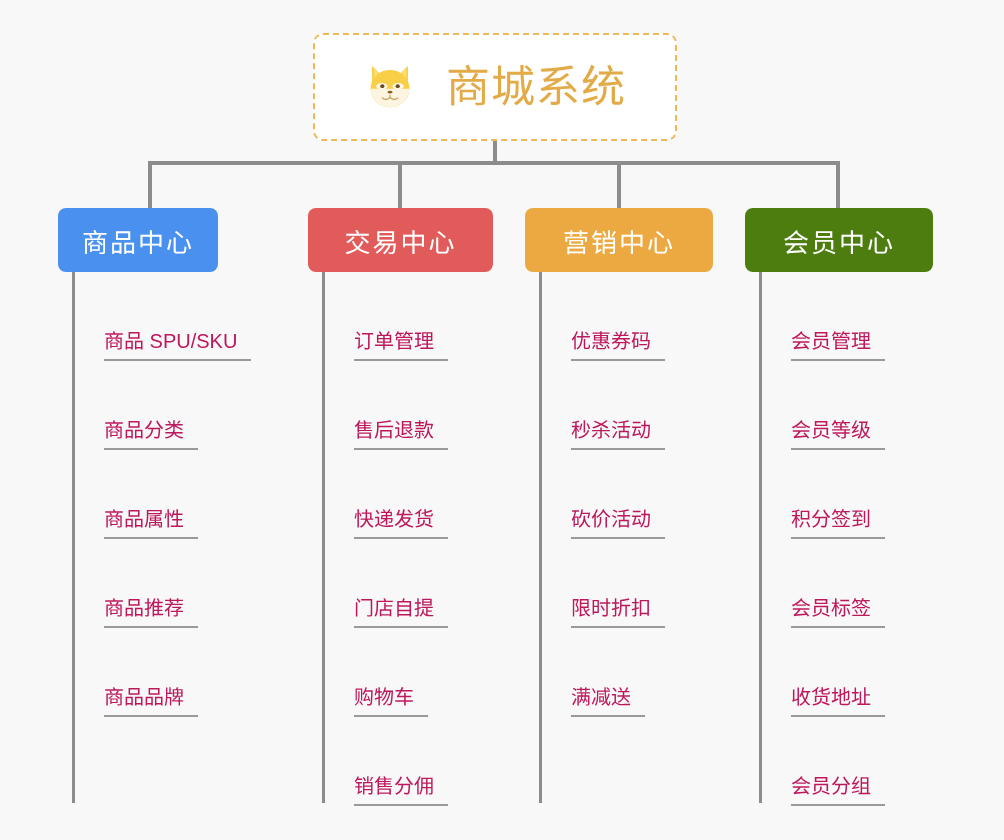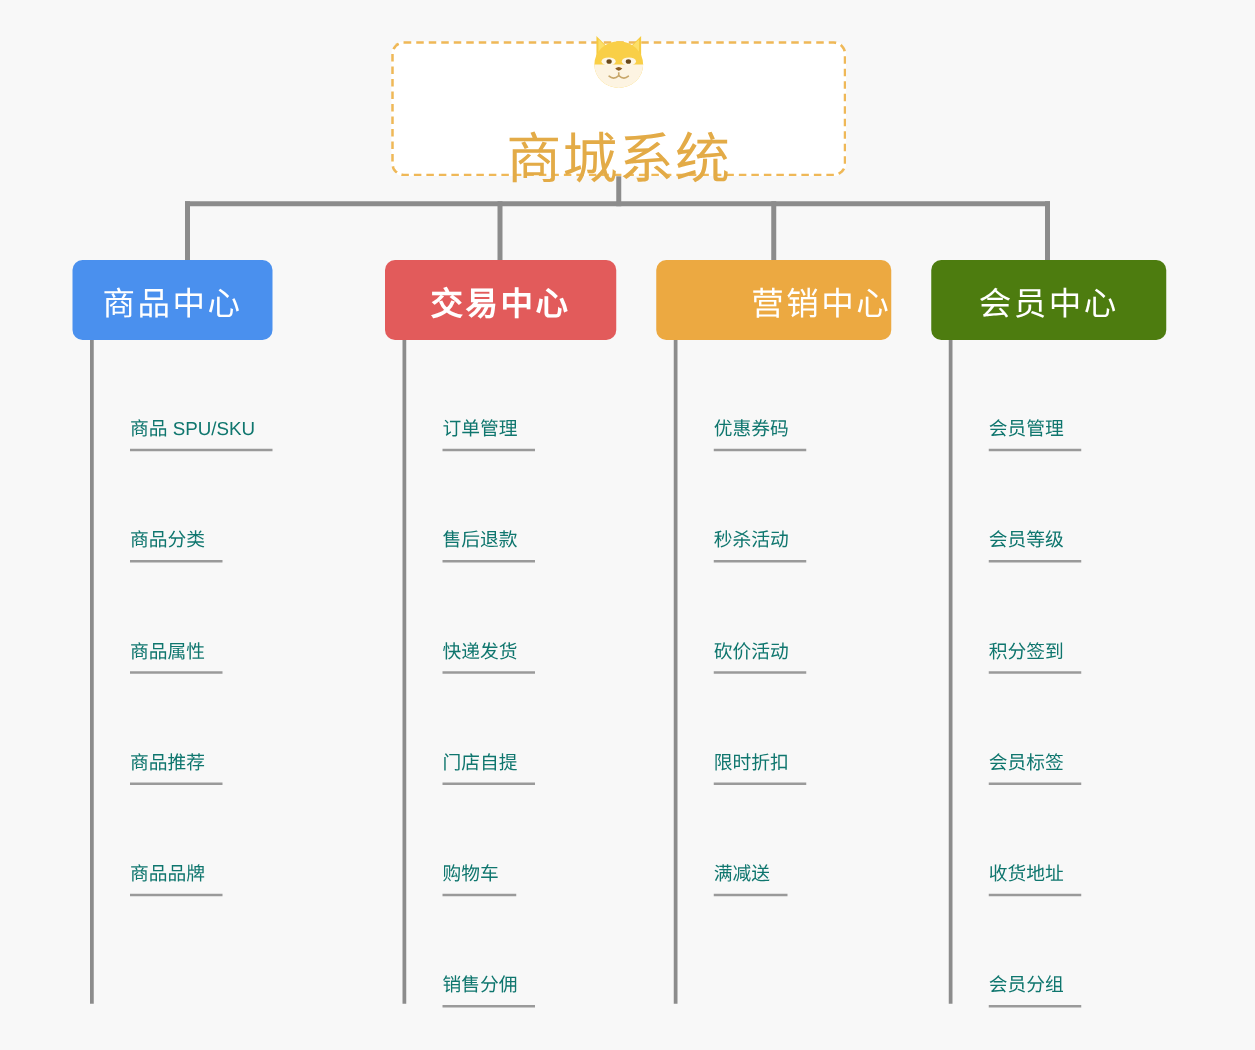--- a/index.html
+++ b/index.html
@@ -29,21 +29,20 @@
     width: 364px;
     height: 108px;
     box-sizing: border-box;
     background: #ffffff;
     border: 2px dashed #efb857;
     border-radius: 10px;
     display: flex;
     align-items: center;
     justify-content: center;
     gap: 30px;
-    flex-direction: column;
   }
   .root-title {
     font-size: 44px;
     line-height: 1;
     color: #e3ab47;
     letter-spacing: 1px;
     white-space: nowrap;
   }
   .shiba-icon {
     width: 52px;
@@ -78,39 +77,39 @@
   .conn-drop.d2 { left: 398px; }
   .conn-drop.d3 { left: 617px; }
   .conn-drop.d4 { left: 836px; }
 
   
   .column {
     position: absolute;
     top: 208px;
   }
   .column.c1 { left: 58px;  width: 160px; }
-  .column.c2 { left: 308px; width: 185px; font-weight: bold; }
+  .column.c2 { left: 308px; width: 185px; }
   .column.c3 { left: 525px; width: 188px; }
   .column.c4 { left: 745px; width: 188px; }
 
   .cat-box {
     position: relative;
     height: 64px;
     border-radius: 8px;
     display: flex;
     align-items: center;
     justify-content: center;
     color: #ffffff;
     font-size: 26px;
     letter-spacing: 2px;
     white-space: nowrap;
   }
   .cat-box.blue   { background: #4a90ee; }
   .cat-box.red    { background: #e25b5b; }
-  .cat-box.orange { background: #eca941; justify-content: flex-end; }
+  .cat-box.orange { background: #eca941; }
   .cat-box.green  { background: #4d7c0f; }
 
   
   .spine {
     position: absolute;
     top: 272px;
     width: 3px;
     background: #8c8c8c;
   }
   .spine.s1 { left: 72px;  height: 531px; }
@@ -132,23 +131,23 @@
   .items.i4 { left: 759px; }
 
   .item {
     height: 89px;
     display: flex;
     align-items: flex-end;
     padding-left: 32px;
   }
   .item-label {
     display: inline-block;
-    font-size: 15px;
+    font-size: 20px;
     line-height: 1.05;
-    color: #0f766e;
+    color: #be185d;
     white-space: nowrap;
     padding: 0 14px 7px 0;
     border-bottom: 2px solid #9a9a9a;
   }
 </style>
 </head>
 <body>
 
 <div id="canvas">
 

